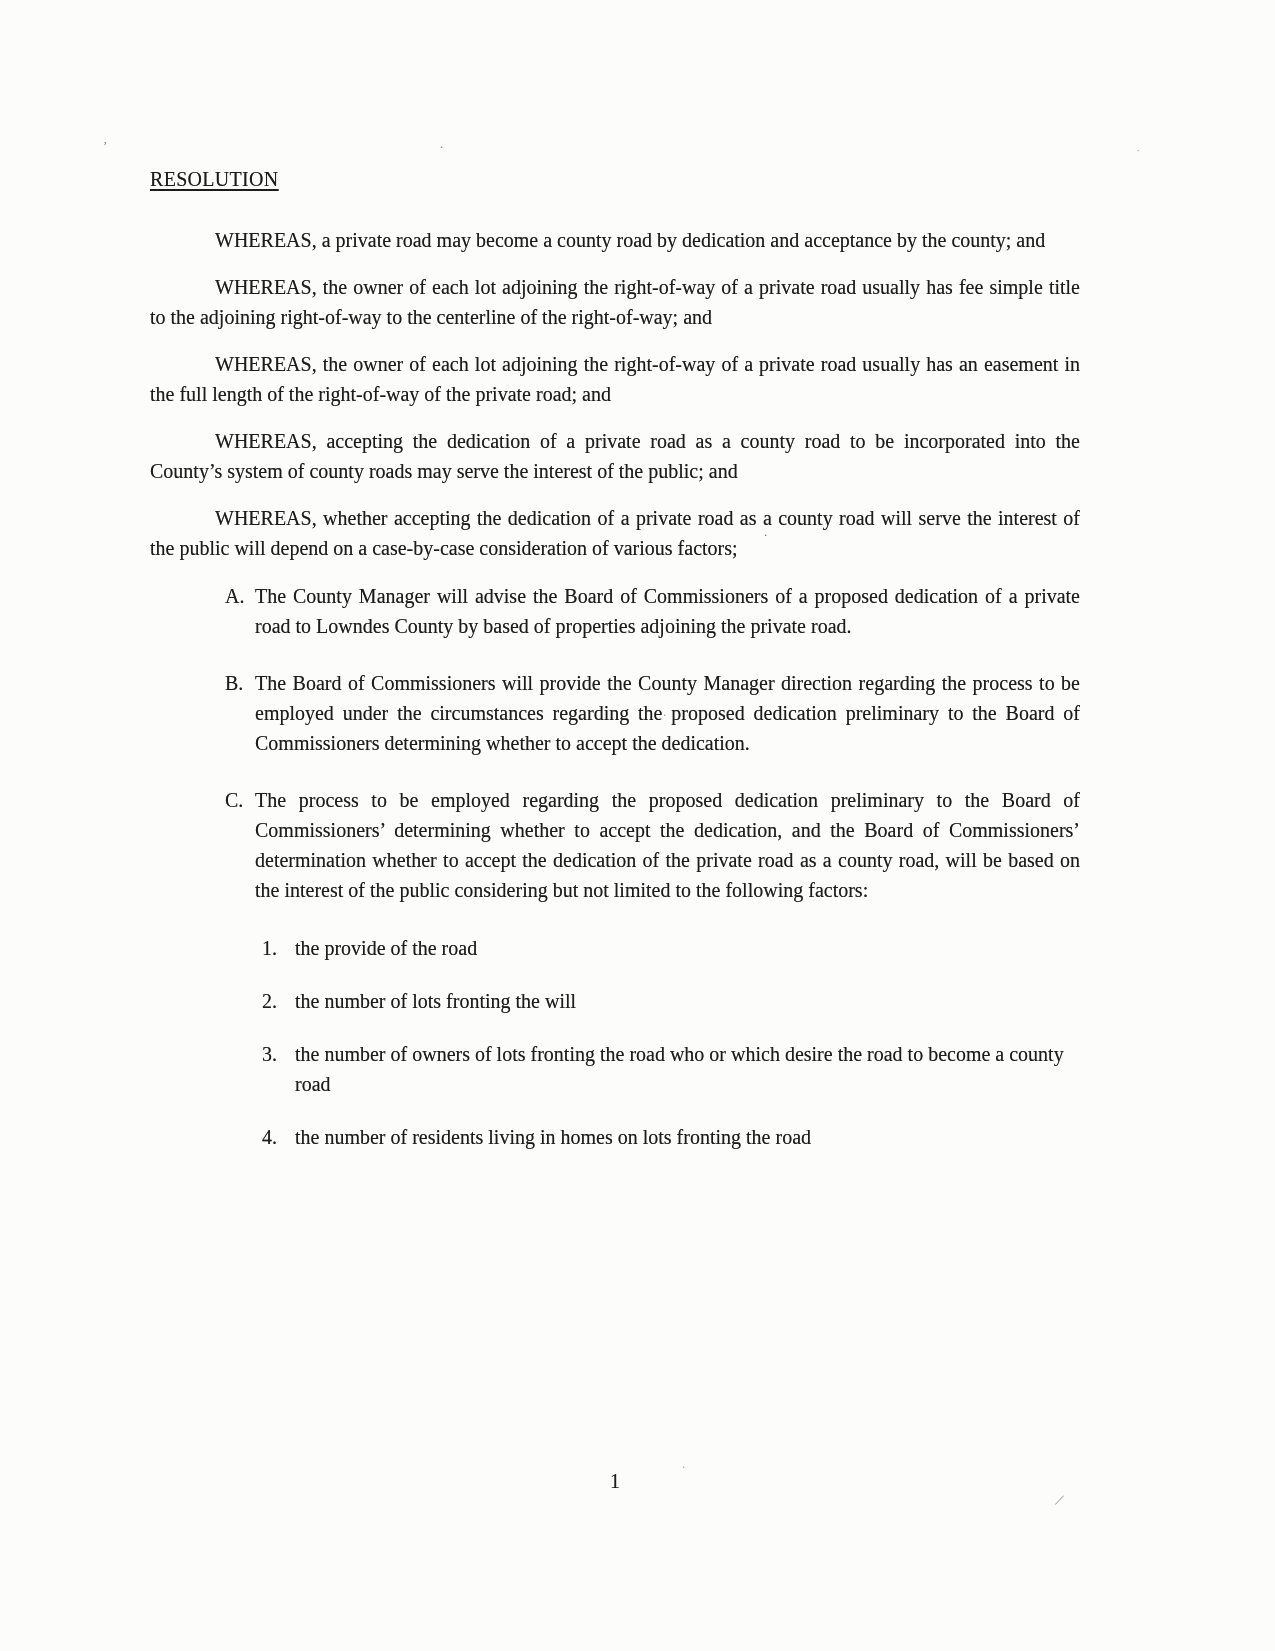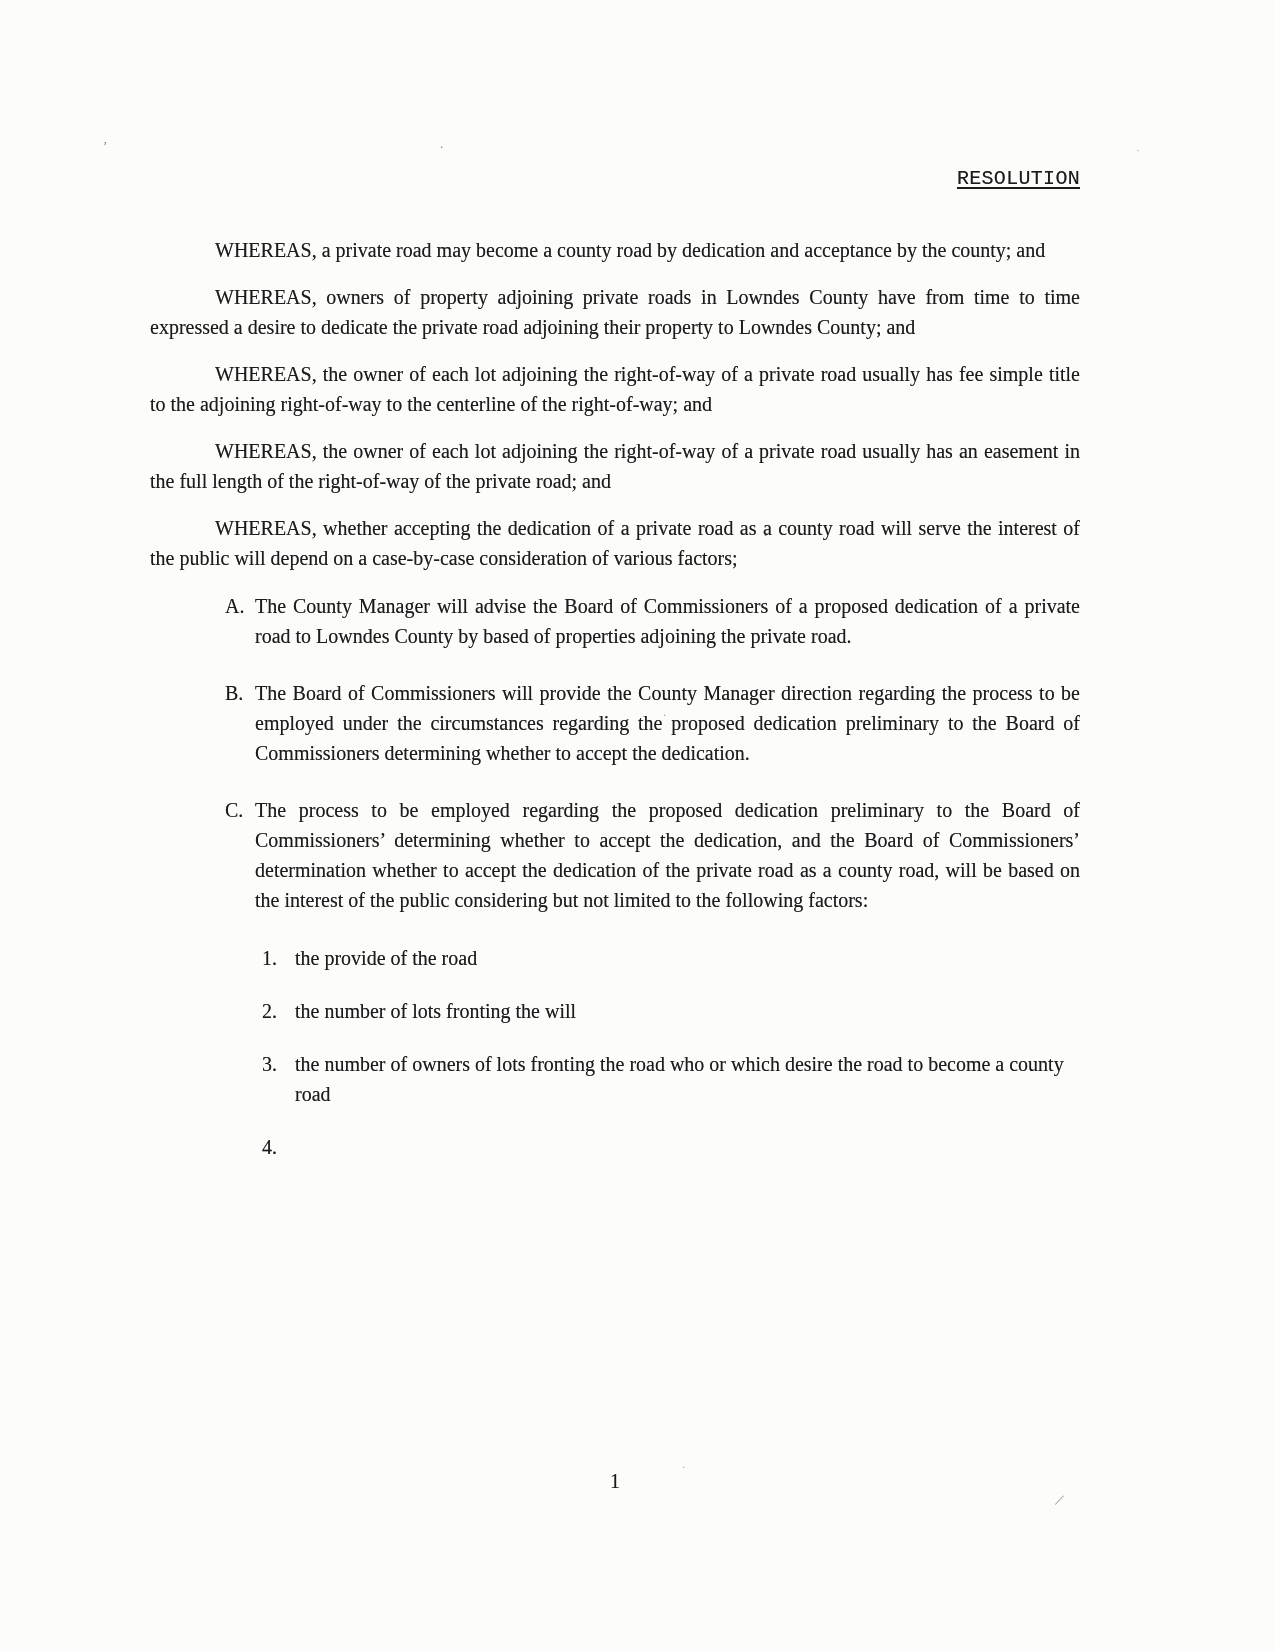--- a/index.html
+++ b/index.html
@@ -18,23 +18,22 @@
     overflow: hidden;
     text-shadow: 0 0 0.5px rgba(30,30,30,0.55);
   }
   .content {
     position: absolute;
     left: 150px;
     top: 165px;
     width: 930px;
   }
   .title-block {
-    text-align: right;
-    margin-bottom: 42px;
-    font-family: Liberation Mono, monospace;
+    text-align: left;
+    margin-bottom: 32px;
   }
   .title-line {
     font-size: 20px;
     line-height: 28px;
     letter-spacing: 0.3px;
   }
   .title-line .u {
     text-decoration: underline;
     text-decoration-thickness: 2px;
     text-underline-offset: 3px;
@@ -105,23 +104,23 @@
 <body>
 
 <div class="page">
   <div class="content">
 
     <div class="title-block">
       <div class="title-line"><span class="u">RESOLUTION</span></div>
     </div>
 
     <p class="para">WHEREAS, a private road may become a county road by dedication and acceptance by the county; and</p>
-    <p class="para">WHEREAS, owners of property adjoining private roads in Lowndes County have from time to time expressed a desire to dedicate the private road adjoining their property to Lowndes County; and</p>
     <p class="para">WHEREAS, the owner of each lot adjoining the right-of-way of a private road usually has fee simple title to the adjoining right-of-way to the centerline of the right-of-way; and</p>
     <p class="para">WHEREAS, the owner of each lot adjoining the right-of-way of a private road usually has an easement in the full length of the right-of-way of the private road; and</p>
+    <p class="para">WHEREAS, accepting the dedication of a private road as a county road to be incorporated into the County’s system of county roads may serve the interest of the public; and</p>
     <p class="para">WHEREAS, whether accepting the dedication of a private road as a county road will serve the interest of the public will depend on a case-by-case consideration of various factors;</p>
 
     <div class="letters">
       <div class="letter-item">
         <span class="marker">A.</span>
         <span class="item-text">The County Manager will advise the Board of Commissioners of a proposed dedication of a private road to Lowndes County by based of properties adjoining the private road.</span>
       </div>
       <div class="letter-item">
         <span class="marker">B.</span>
         <span class="item-text">The Board of Commissioners will provide the County Manager direction regarding the process to be employed under the circumstances regarding the proposed dedication preliminary to the Board of Commissioners determining whether to accept the dedication.</span>
@@ -140,20 +139,21 @@
       <div class="num-item">
         <span class="marker">2.</span>
         <span class="item-text">the number of lots fronting the will</span>
       </div>
       <div class="num-item">
         <span class="marker">3.</span>
         <span class="item-text">the number of owners of lots fronting the road who or which desire the road to become a county road</span>
       </div>
       <div class="num-item">
         <span class="marker">4.</span>
+        <span class="item-text">the number of residents living in homes on lots fronting the road</span>
       </div>
     </div>
 
   </div>
 
   <div class="page-number">1</div>
 
   <span class="artifact a1">’</span>
   <span class="artifact a2">.</span>
   <span class="artifact a3">˙</span>

